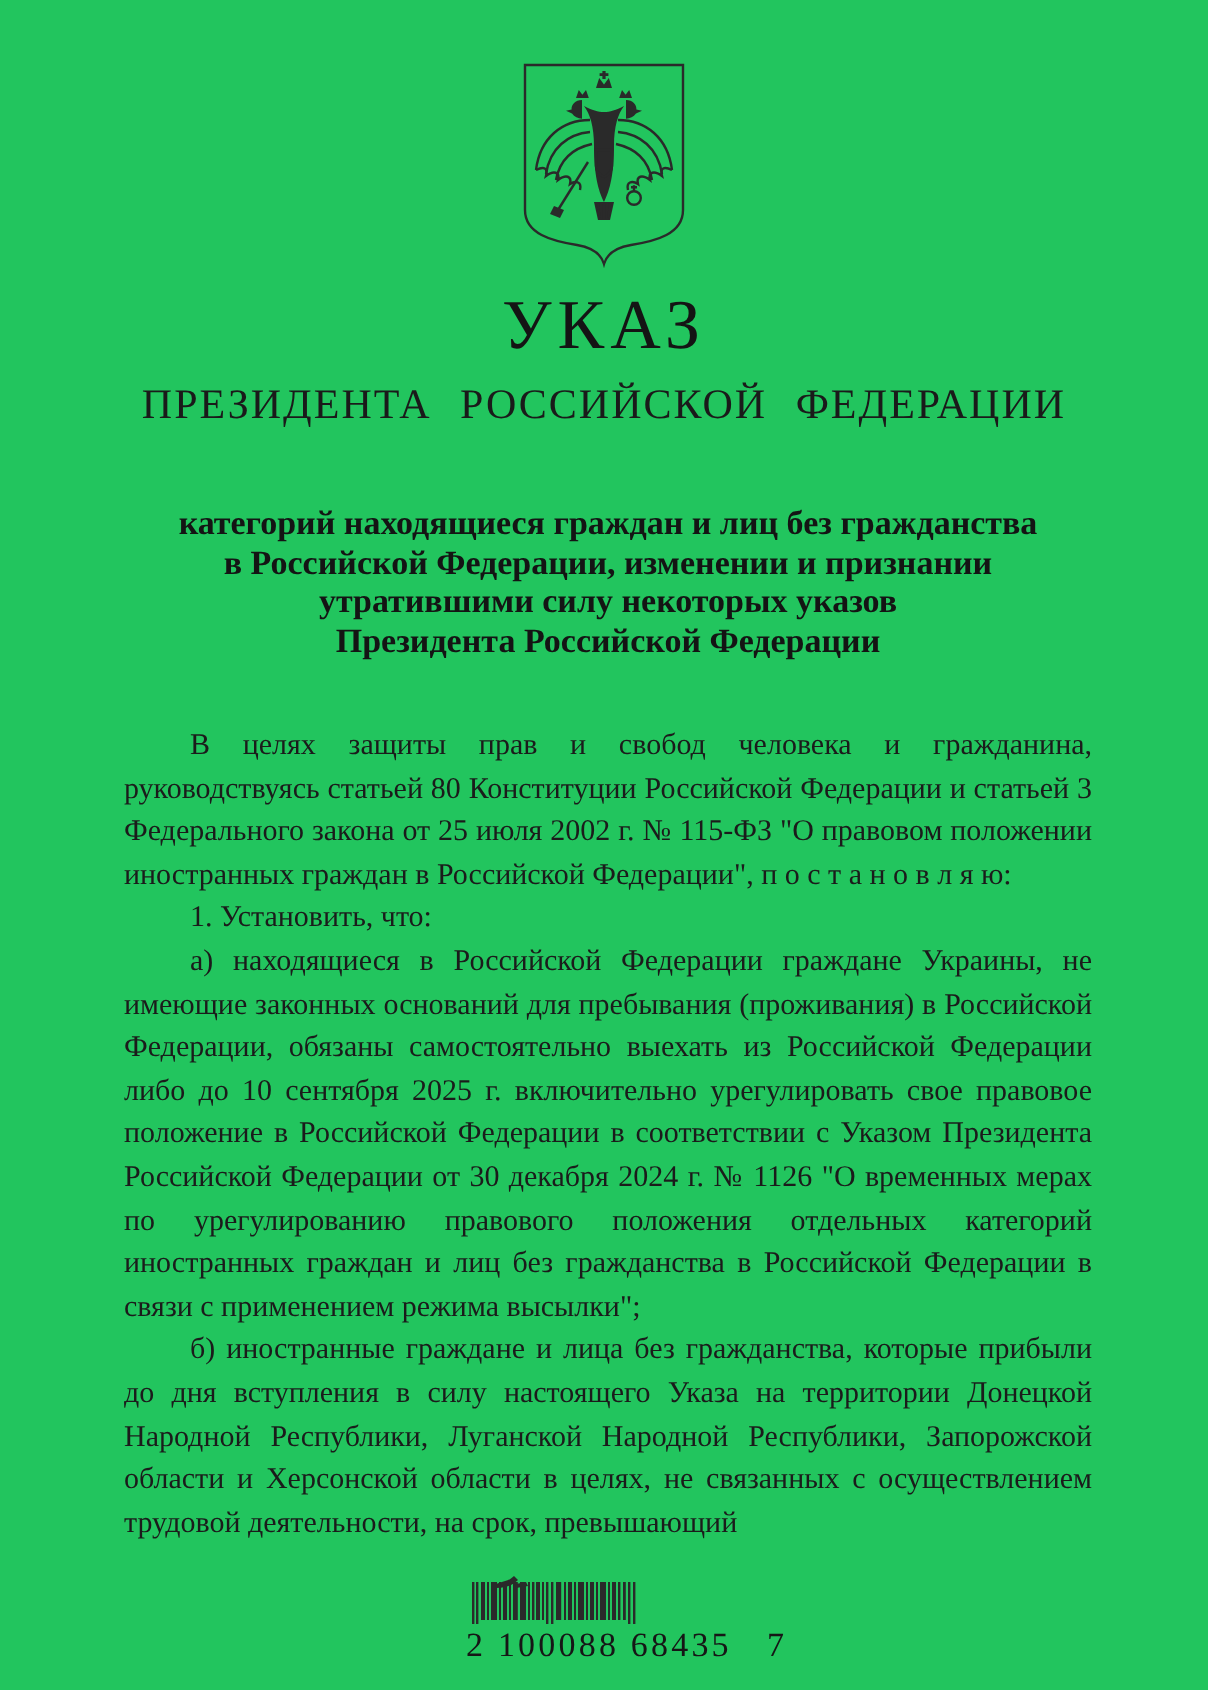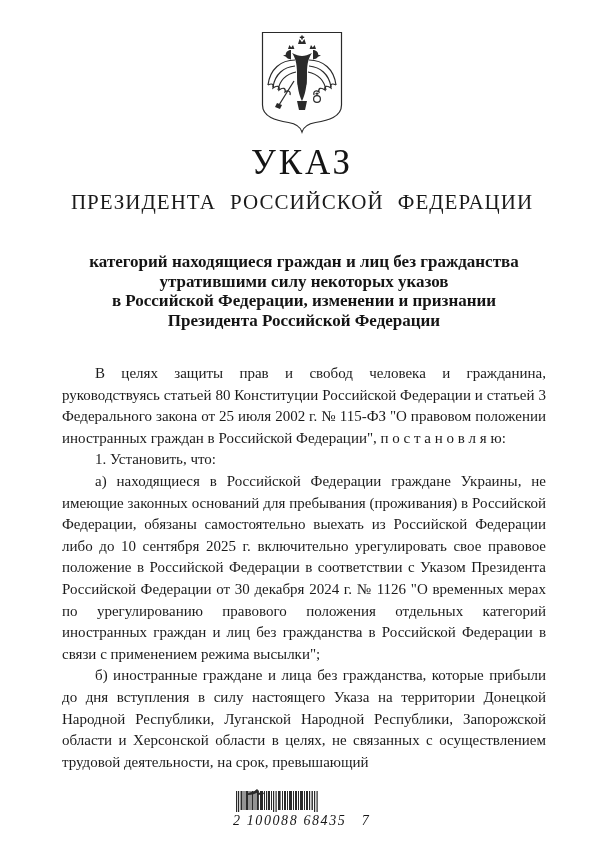--- a/index.html
+++ b/index.html
@@ -1,20 +1,20 @@
 <!DOCTYPE html>
 <html><head>
 <meta charset="utf-8">
 <style>
   html,body{margin:0;padding:0;background:#e8e8e8;}
   .page{
     position:relative;
     width:604px;height:845px;
     margin:0 auto;
-    background:#ffffff;
+    background:#22c55e;
     color:#1b1b1b;
     font-family:"Liberation Serif", serif;
     overflow:hidden;
     box-shadow:0 0 4px rgba(0,0,0,.25);
   }
   .emblem{
     position:absolute;top:29px;left:50%;transform:translateX(-50%);
     width:86px;height:106px;
   }
   .emblem svg{display:block;}
@@ -43,23 +43,22 @@
     color:#1b1b1b;
   }
   .body-text p{margin:0;text-indent:33px;}
   .barcode-block{
     position:absolute;left:233px;top:782px;width:120px;
   }
   .stamp{height:9px;margin-left:12px;}
   .bars{display:block;margin-left:3px;}
   .digits{
     margin-top:1px;
-    font-size:14px;letter-spacing:1.6px;white-space:pre;
+    font-size:17px;letter-spacing:1.6px;white-space:pre;
     color:#161616;
-    font-style:italic;
   }
   .ink{stroke:#2a2a2a;fill:none;stroke-width:1.2;}
   .inkfill{fill:#2a2a2a;stroke:none;}
 </style>
 </head>
 <body>
 
 <div class="page">
 
   <div class="emblem">
@@ -100,22 +99,22 @@
       <path class="inkfill" d="M38,72 h10 l-2,9 h-6 z"></path>
       <path class="ink" stroke-width="0.8" d="M40,73 l0.8,7 M43,73 v7.5 M46,73 l-0.8,7"></path>
     </svg>
   </div>
 
   <h1 class="title">УКАЗ</h1>
   <div class="subtitle">ПРЕЗИДЕНТА РОССИЙСКОЙ ФЕДЕРАЦИИ</div>
 
   <div class="subject">
     <div>категорий находящиеся граждан и лиц без гражданства</div>
+    <div>в Российской Федерации, изменении и признании</div>
     <div>утратившими силу некоторых указов</div>
-    <div>в Российской Федерации, изменении и признании</div>
     <div>Президента Российской Федерации</div>
   </div>
 
   <div class="body-text">
     <p>В целях защиты прав и свобод человека и гражданина, руководствуясь статьей 80 Конституции Российской Федерации и статьей 3 Федерального закона от 25 июля 2002 г. № 115-ФЗ "О правовом положении иностранных граждан в Российской Федерации", п о с т а н о в л я ю:</p>
     <p>1. Установить, что:</p>
     <p>а) находящиеся в Российской Федерации граждане Украины, не имеющие законных оснований для пребывания (проживания) в Российской Федерации, обязаны самостоятельно выехать из Российской Федерации либо до 10 сентября 2025 г. включительно урегулировать свое правовое положение в Российской Федерации в соответствии с Указом Президента Российской Федерации от 30 декабря 2024 г. № 1126 "О временных мерах по урегулированию правового положения отдельных категорий иностранных граждан и лиц без гражданства в Российской Федерации в связи с применением режима высылки";</p>
     <p>б) иностранные граждане и лица без гражданства, которые прибыли до дня вступления в силу настоящего Указа на территории Донецкой Народной Республики, Луганской Народной Республики, Запорожской области  и Херсонской области в целях, не связанных с осуществлением трудовой деятельности, на срок, превышающий</p>
   </div>
 

